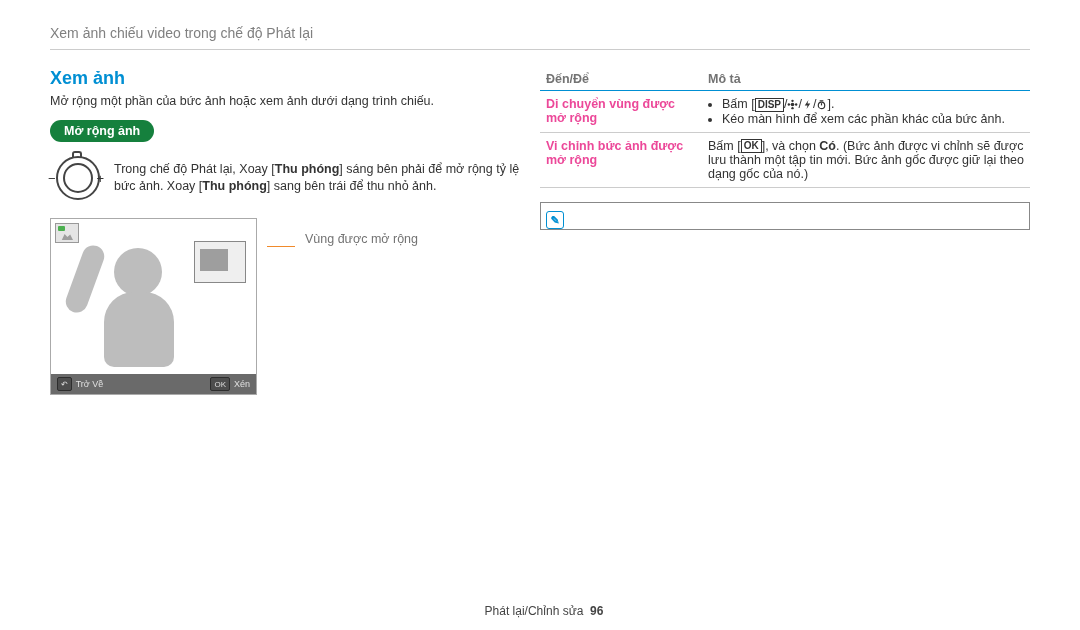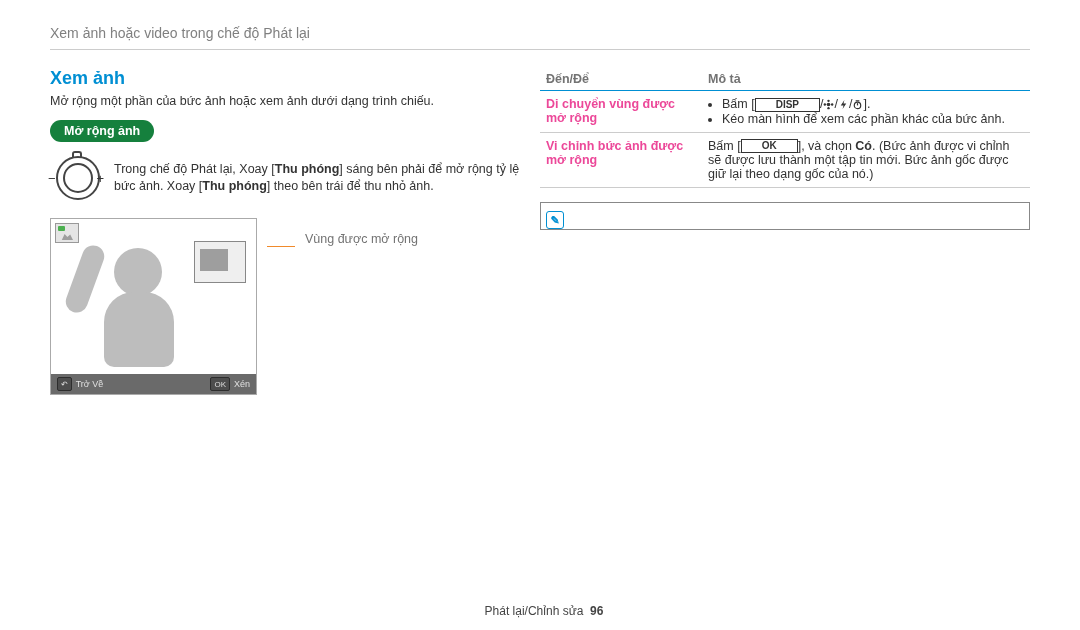--- a/index.html
+++ b/index.html
@@ -254,21 +254,21 @@
     font-weight: bold;
     color: #ec4899;
   }
   .info-table ul {
     margin: 0;
     padding-left: 14px;
   }
   .icon-box {
     display: inline-block;
     border: 1px solid #333;
-    padding: 0 20px;
+    padding: 0 2px;
     font-size: 10px;
     font-weight: bold;
     height: 12px;
     line-height: 12px;
     vertical-align: middle;
   }
   .mini-icon {
     display: inline-block;
     width: 11px;
     height: 11px;
@@ -310,38 +310,38 @@
     text-align: center;
     font-size: 12px;
     color: #444;
   }
   .footer .pg { font-weight: bold; }
 </style>
 </head>
 <body>
 
 <div class="page">
-  <div class="breadcrumb">Xem ảnh hoặc video trong chế độ Phát lại</div>
+  <div class="breadcrumb">Xem ảnh chiếu video trong chế độ Phát lại</div>
 
   <div class="columns">
     <div class="col">
       <div class="section-title">Xem ảnh</div>
       <div class="intro">Mở rộng một phần của bức ảnh hoặc xem ảnh dưới dạng trình chiếu.</div>
       <div class="pill">Mở rộng ảnh</div>
 
       <div class="dial-row">
         <div class="dial">
           <div class="dial-notch"></div>
           <div class="dial-body"></div>
           <div class="dial-inner"></div>
           <span class="minus">−</span>
           <span class="plus">+</span>
         </div>
         <div class="dial-text">
-          <span>Trong chế độ Phát lại, Xoay [</span><b>Thu phóng</b><span>] sáng bên phải để mở rộng tỷ lệ bức ảnh. Xoay [</span><b>Thu phóng</b><span>] theo bên trái để thu nhỏ ảnh.</span>
+          <span>Trong chế độ Phát lại, Xoay [</span><b>Thu phóng</b><span>] sáng bên phải để mở rộng tỷ lệ bức ảnh. Xoay [</span><b>Thu phóng</b><span>] sang bên trái để thu nhỏ ảnh.</span>
         </div>
       </div>
 
       <div class="screenshot-row">
         <div class="camera-lcd">
           <div class="thumb"></div>
           <div class="silhouette">
             <div class="arm"></div>
             <div class="head"></div>
             <div class="body-shape"></div>

